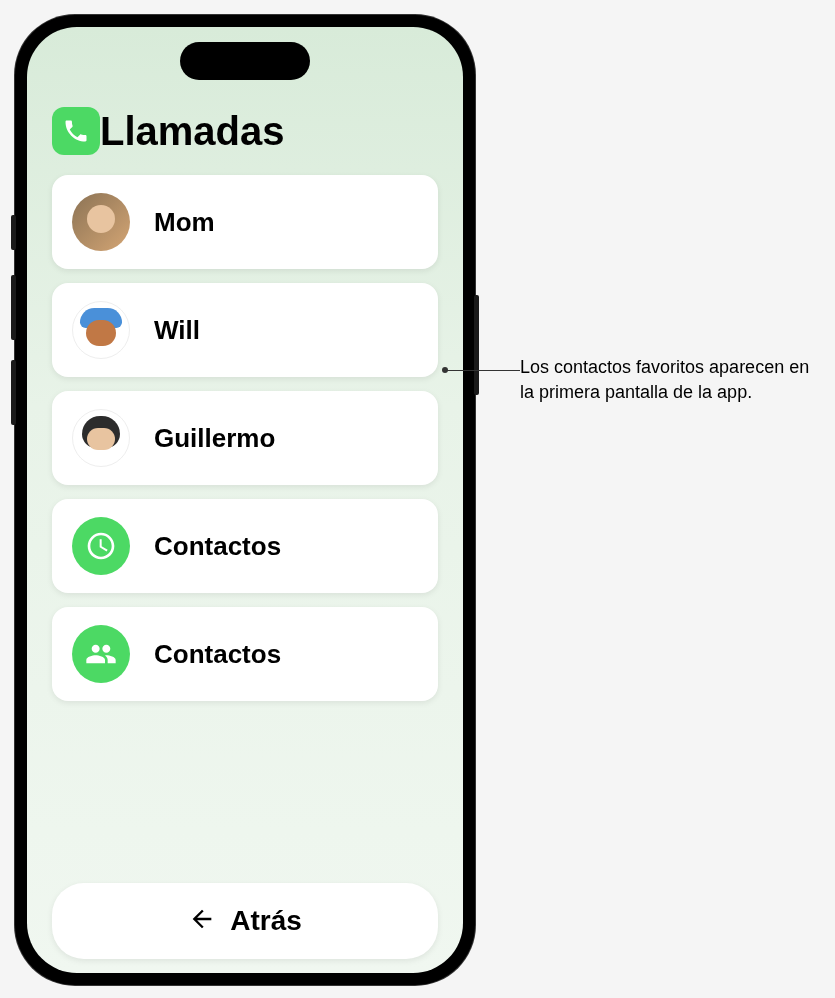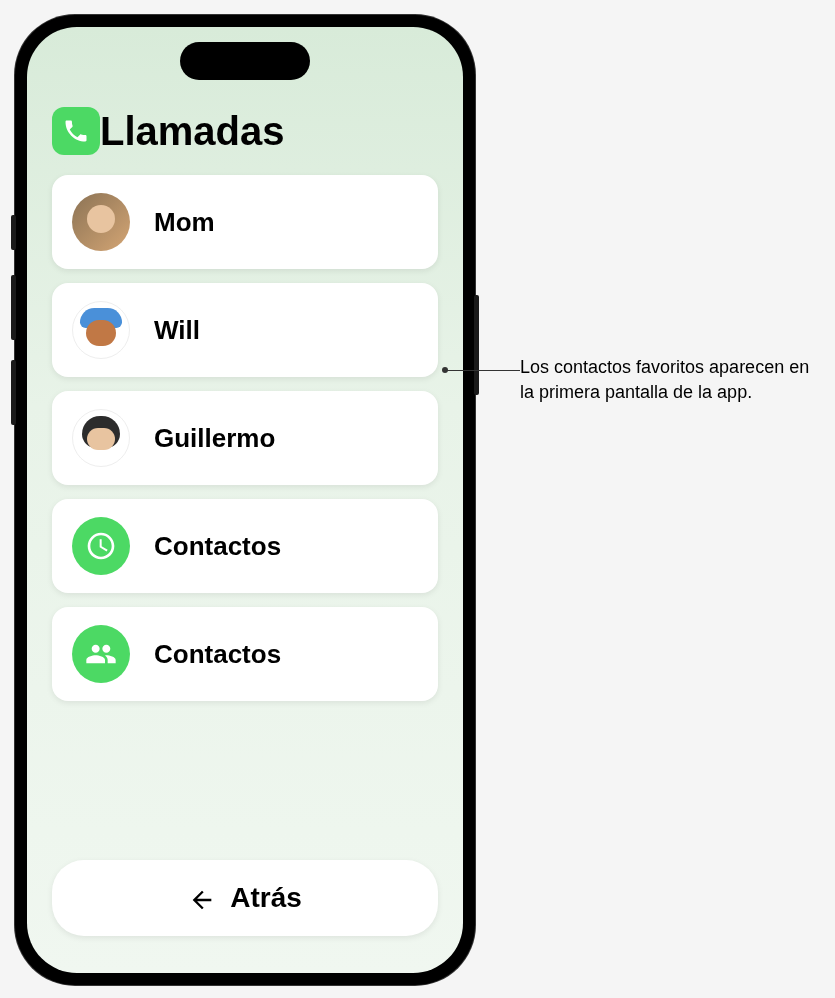--- a/index.html
+++ b/index.html
@@ -206,26 +206,26 @@
       width: 32px;
       height: 32px;
       fill: white;
     }
     .item-label {
       font-size: 26px;
       font-weight: 600;
       color: #000;
     }
     .back-button {
-      margin: 20px 25px 37px 25px;
+      margin: 20px 25px 14px 25px;
       background: #fff;
       border-radius: 32px;
       padding: 22px;
       display: flex;
-      align-items: flex-end;
+      align-items: flex-start;
       justify-content: center;
       gap: 14px;
       box-shadow: 0 2px 6px rgba(0,0,0,0.08);
       cursor: pointer;
     }
     .back-button svg {
       width: 28px;
       height: 28px;
     }
     .back-label {

